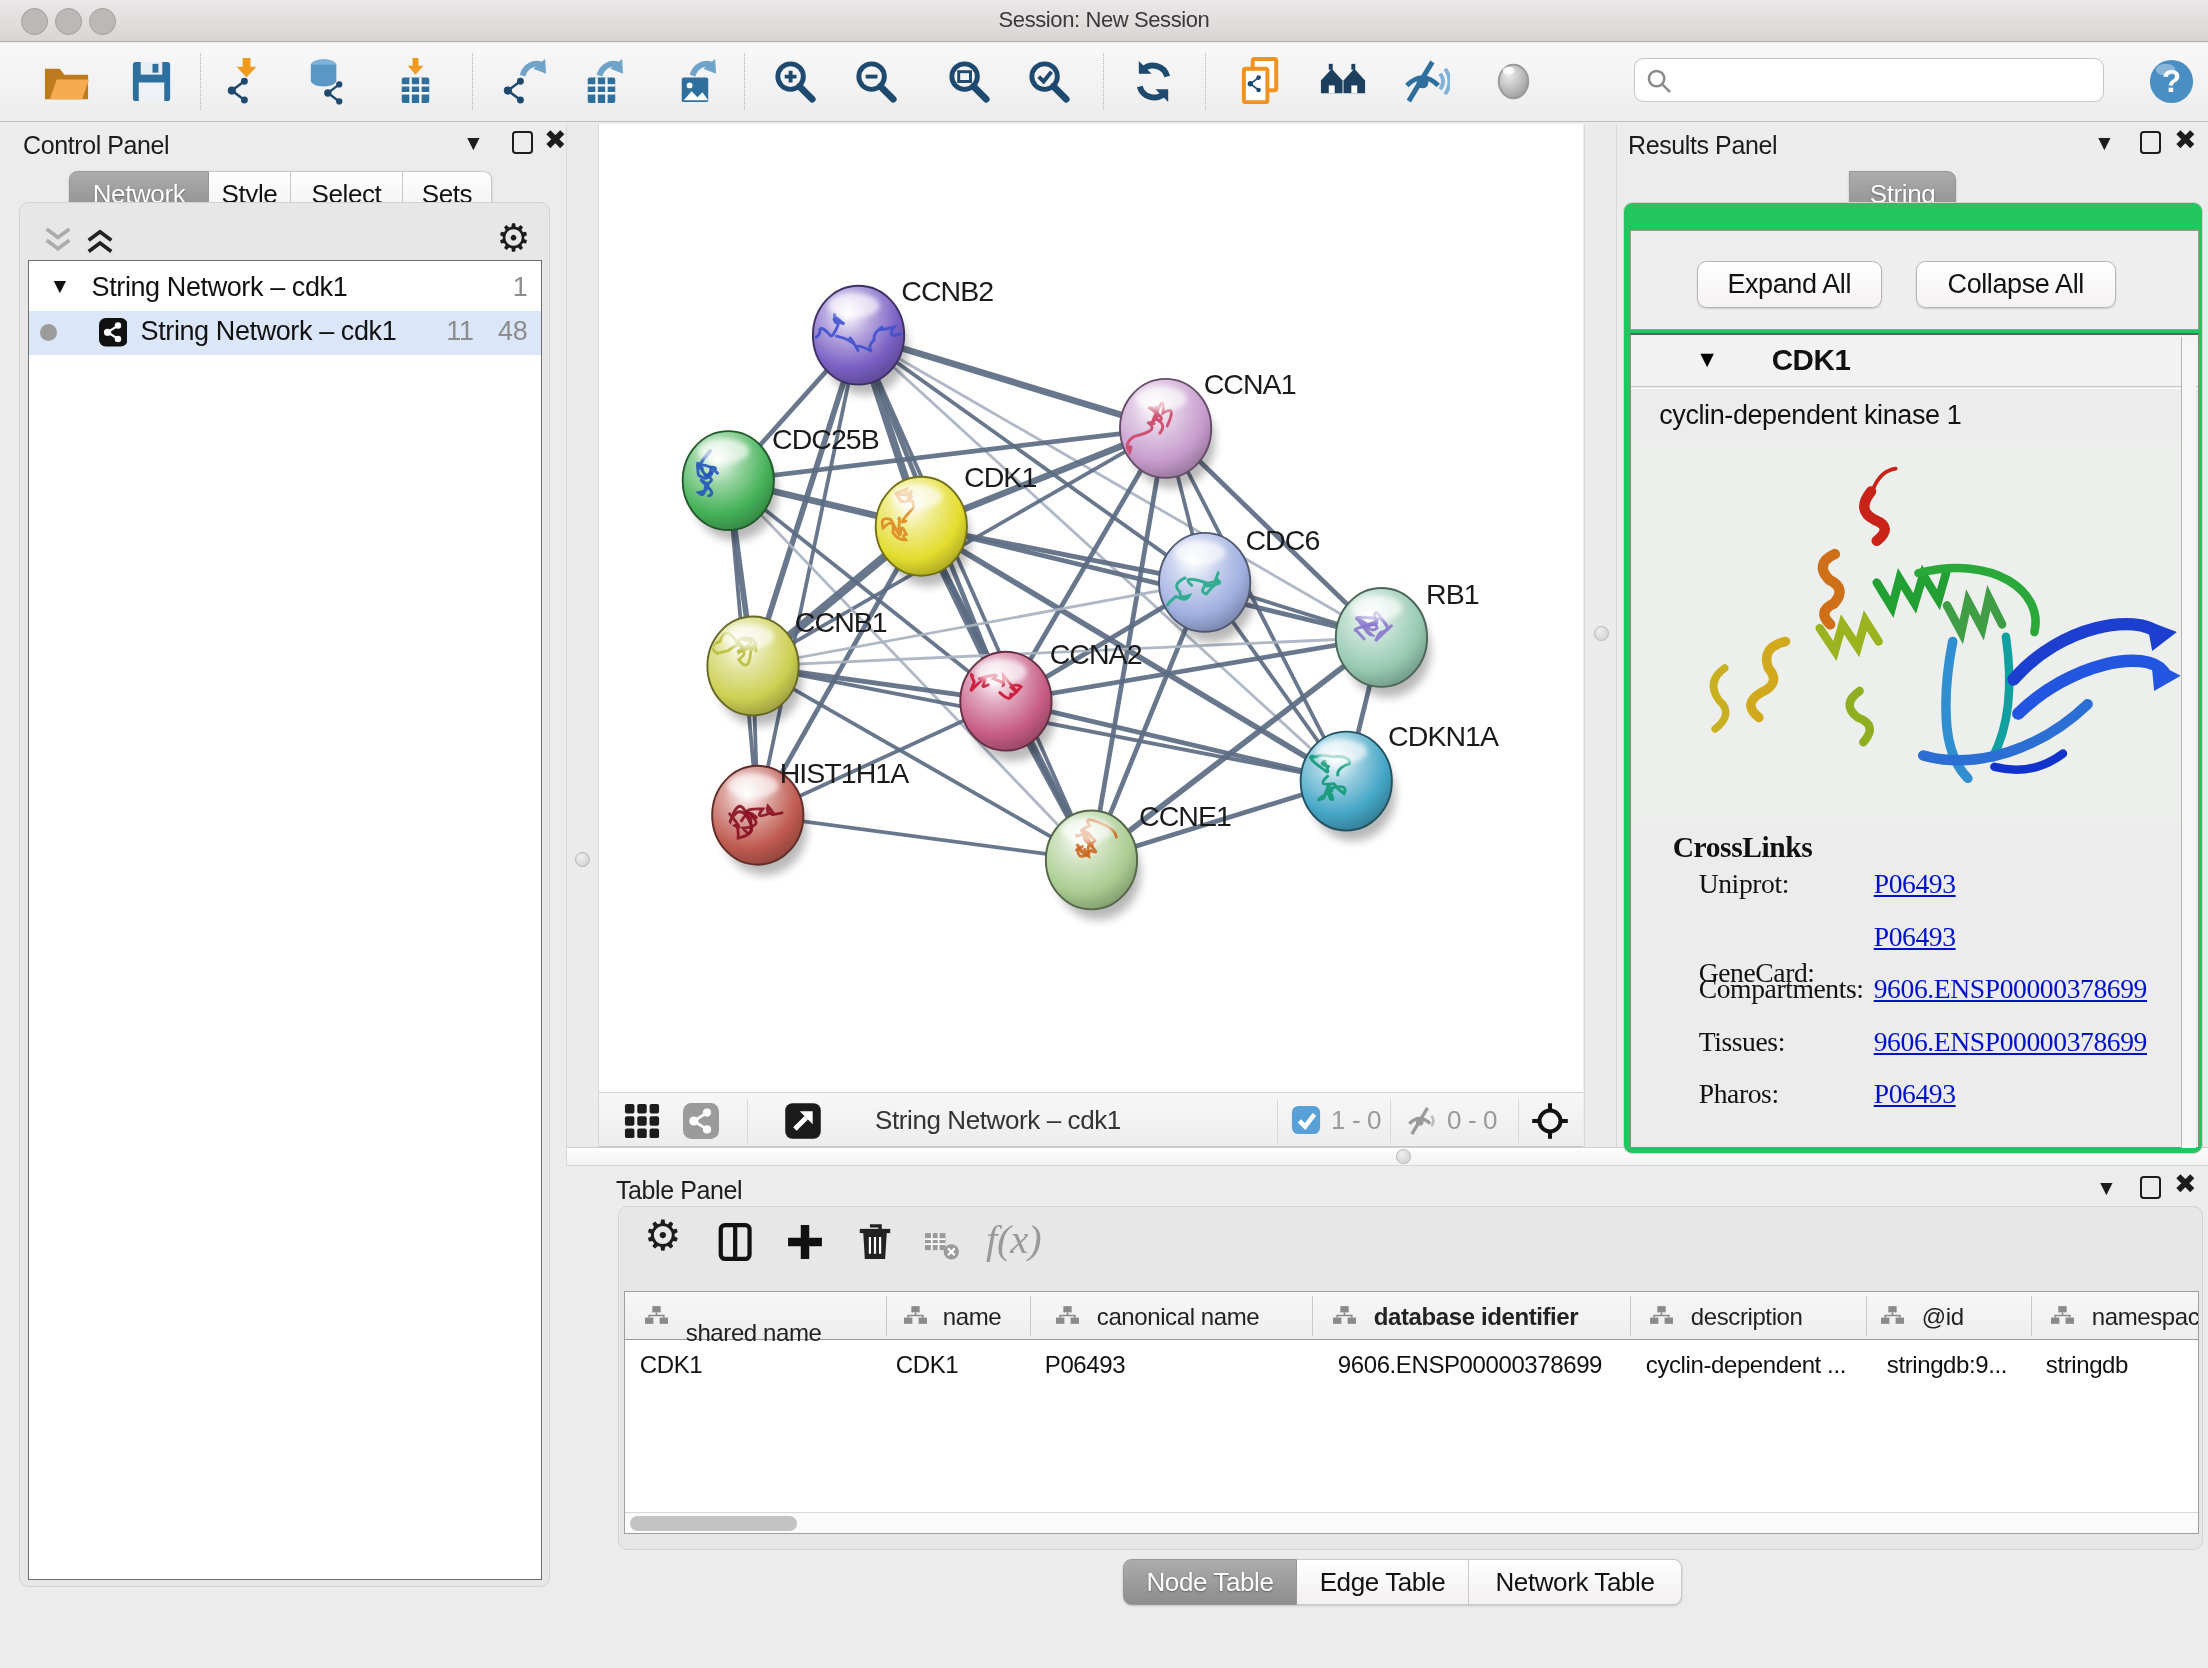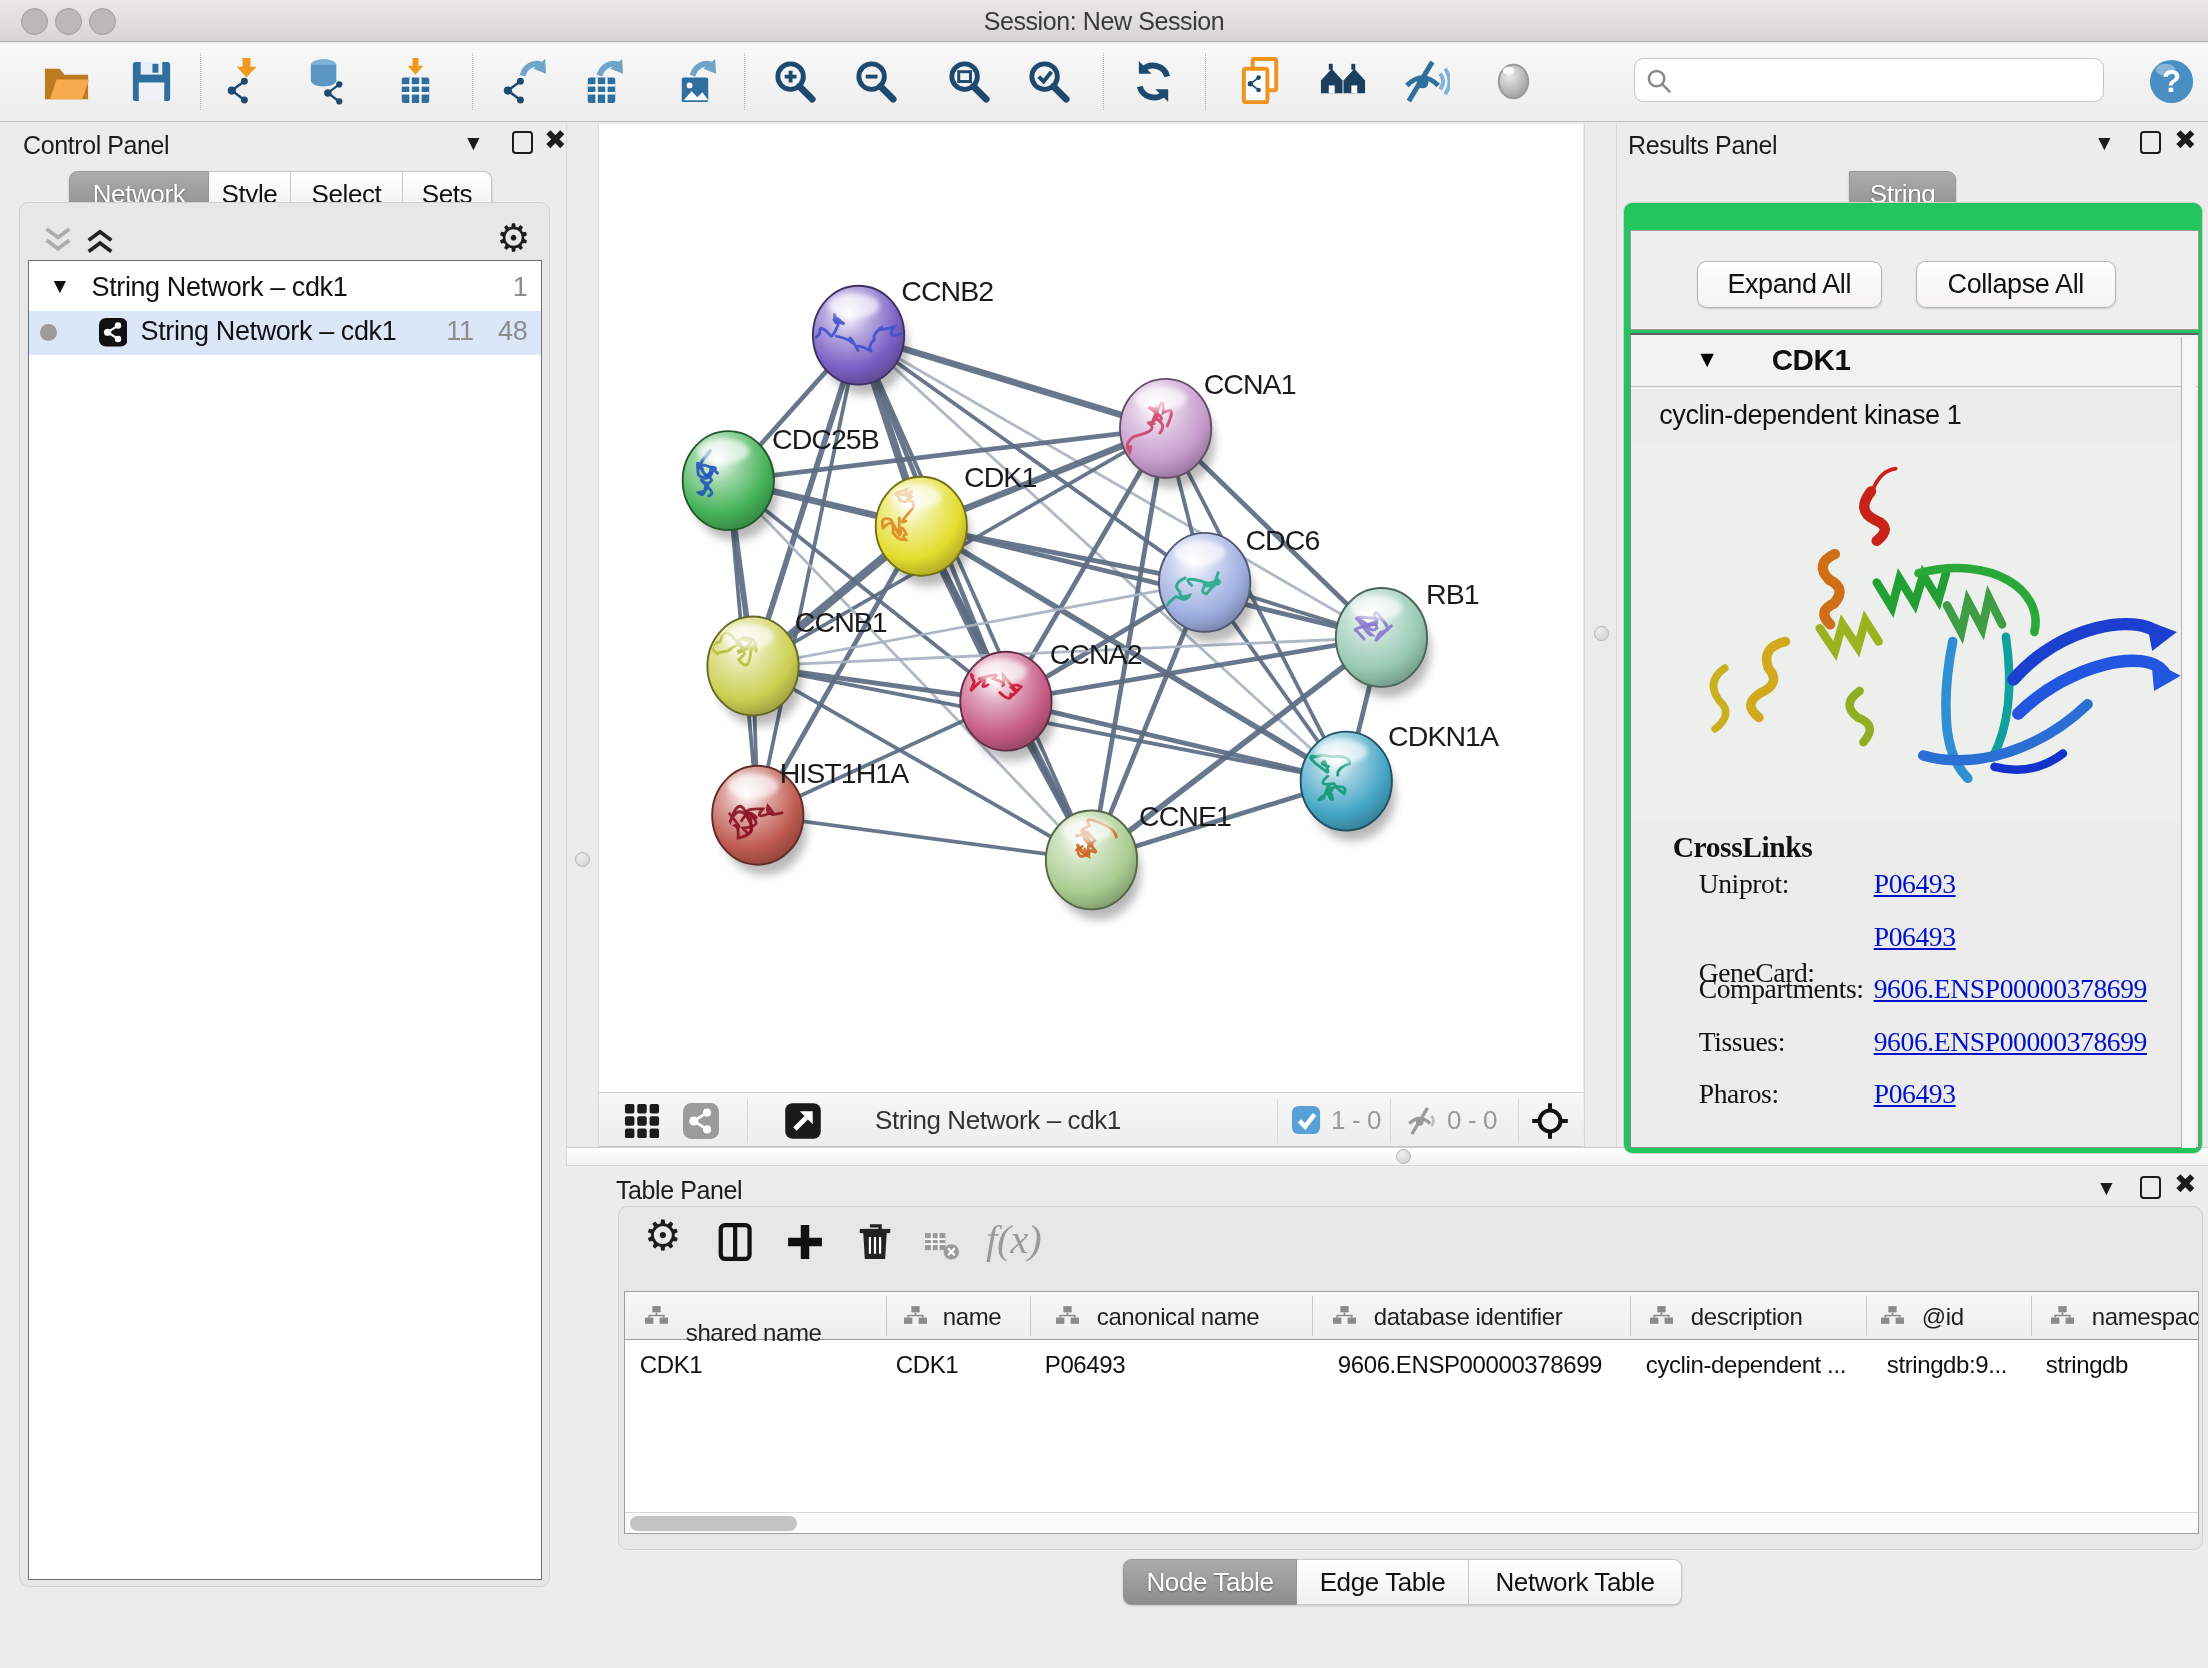--- a/index.html
+++ b/index.html
@@ -3,21 +3,21 @@
 <meta charset="utf-8">
 <style>
   *{margin:0;padding:0;box-sizing:border-box}
   html,body{background:#ececec}
   body{font-family:"Liberation Sans","DejaVu Sans",sans-serif;-webkit-font-smoothing:antialiased}
   .window{position:relative;width:2208px;height:1668px;background:#ececec;overflow:hidden;letter-spacing:-0.4px}
   .abs{position:absolute}
   
   .titlebar{position:absolute;left:0;top:0;width:2208px;height:42px;background:linear-gradient(#e9e7e7,#d8d5d5);border-bottom:1px solid #aeaeae}
   .tlight{position:absolute;top:7.6px;width:27px;height:27px;border-radius:50%;background:#bcb8b8;border:1px solid #a29e9e}
-  .wtitle{position:absolute;left:0;right:0;top:6.7px;text-align:center;font-size:25px;color:#3a3a3a}
+  .wtitle{position:absolute;left:0;right:0;top:6.7px;text-align:center;font-size:22px;color:#3a3a3a}
   
   .toolbar{position:absolute;left:0;top:43px;width:2208px;height:79px;background:linear-gradient(#f8f8f8,#ededed);border-bottom:1.9px solid #bdbdbd}
   .ticon{position:absolute;top:13.3px;width:51px;height:51px;cursor:pointer}
   .ticon svg{width:51px;height:51px}
   .tsep{position:absolute;top:9.5px;height:57px;border-left:1.9px dotted #b3b3b3}
   .searchbox{position:absolute;left:1634px;top:15px;width:470px;height:44px;background:#fff;border:1.9px solid #c6c6c6;border-radius:9.5px}
   .searchbox svg{position:absolute;left:11.4px;top:8.6px;width:27px;height:27px}
   .searchbox input{position:absolute;left:46px;top:1.9px;width:409px;height:36px;border:none;outline:none;font-size:25px;background:transparent}
   
   .ptitle{font-size:25px;color:#1c1c1c}
@@ -712,21 +712,21 @@
             </svg></span>
           <span class="thtxt" style="left: 472px;">canonical name</span>
           <span class="abs" style="left: 707px; top: 12.4px;"><svg width="25" height="23" viewBox="0 0 24 22">
               <g fill="#8a8a8a">
                 <rect x="8" y="2" width="8" height="6"></rect>
                 <rect x="1" y="13" width="8" height="6"></rect>
                 <rect x="15" y="13" width="8" height="6"></rect>
               </g>
               <path d="M12 8v3M5 13v-2h14v2" stroke="#8a8a8a" stroke-width="1.6" fill="none"></path>
             </svg></span>
-          <span class="thtxt" style="left: 749px;">database identifier</span>
+          <span class="thtxt" style="left: 749px; font-weight: bold;">database identifier</span>
           <span class="abs" style="left: 1024px; top: 12.4px;"><svg width="25" height="23" viewBox="0 0 24 22">
               <g fill="#8a8a8a">
                 <rect x="8" y="2" width="8" height="6"></rect>
                 <rect x="1" y="13" width="8" height="6"></rect>
                 <rect x="15" y="13" width="8" height="6"></rect>
               </g>
               <path d="M12 8v3M5 13v-2h14v2" stroke="#8a8a8a" stroke-width="1.6" fill="none"></path>
             </svg></span>
           <span class="thtxt" style="left: 1066px;">description</span>
           <span class="abs" style="left: 1255px; top: 12.4px;"><svg width="25" height="23" viewBox="0 0 24 22">

